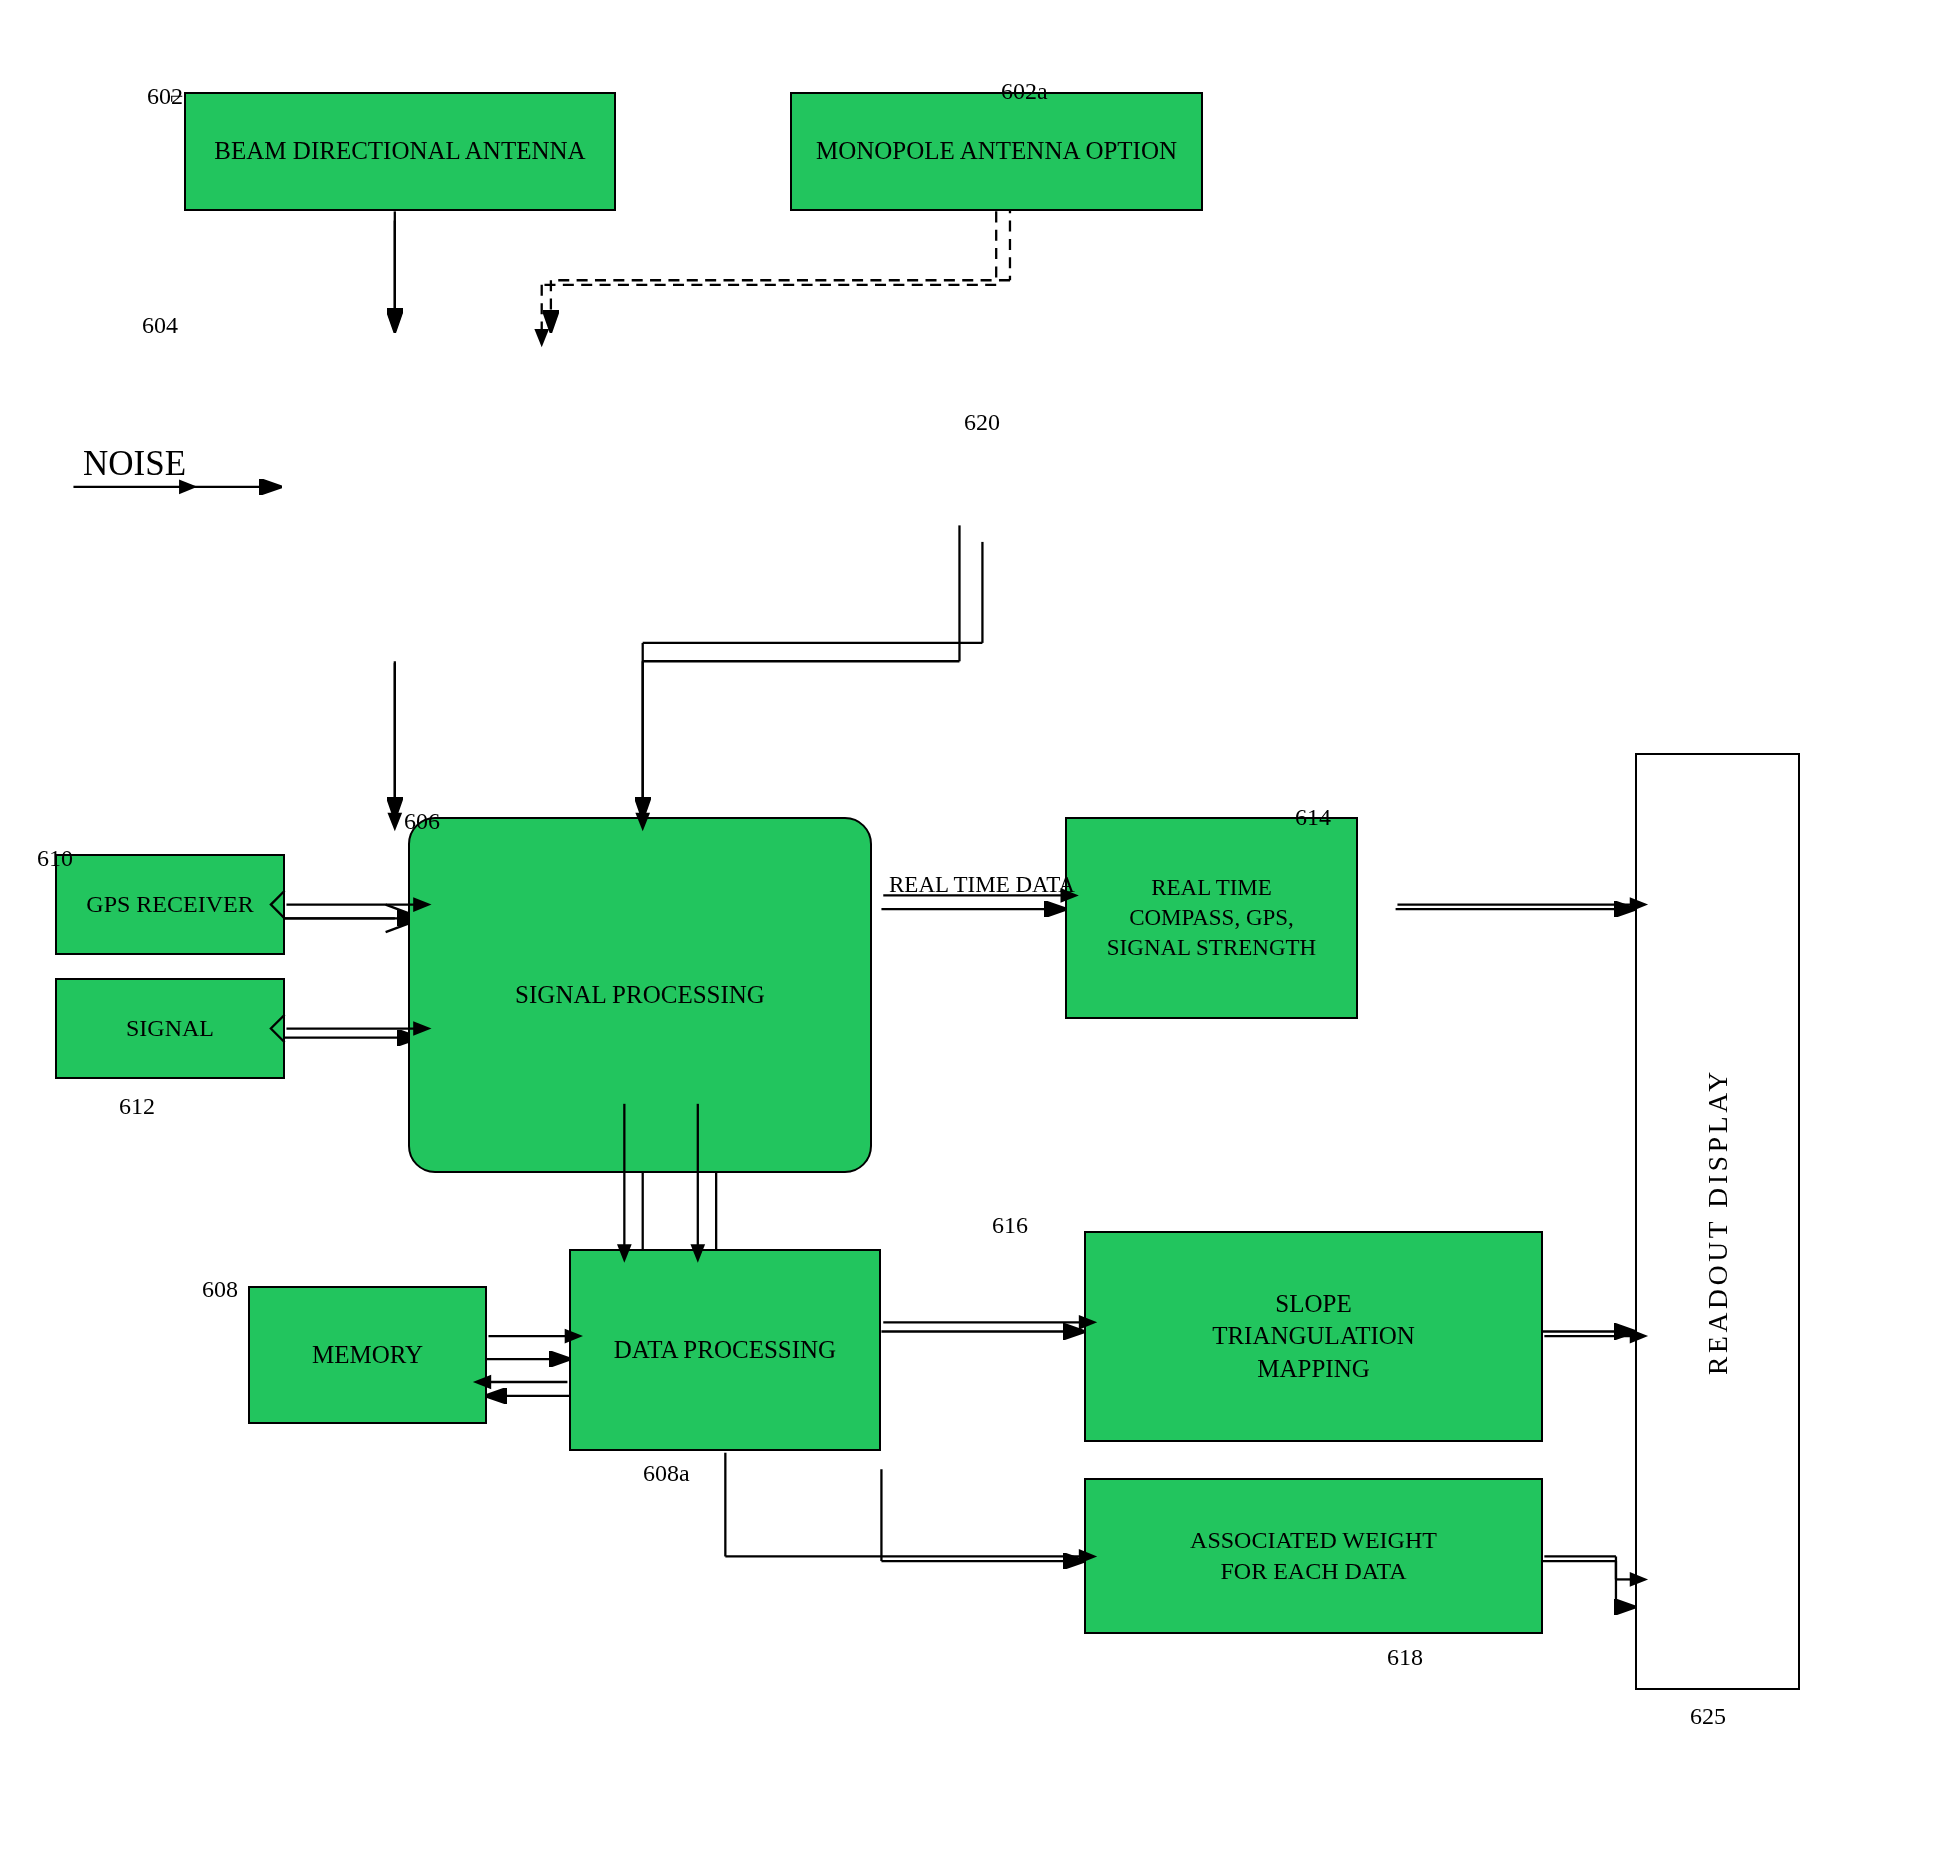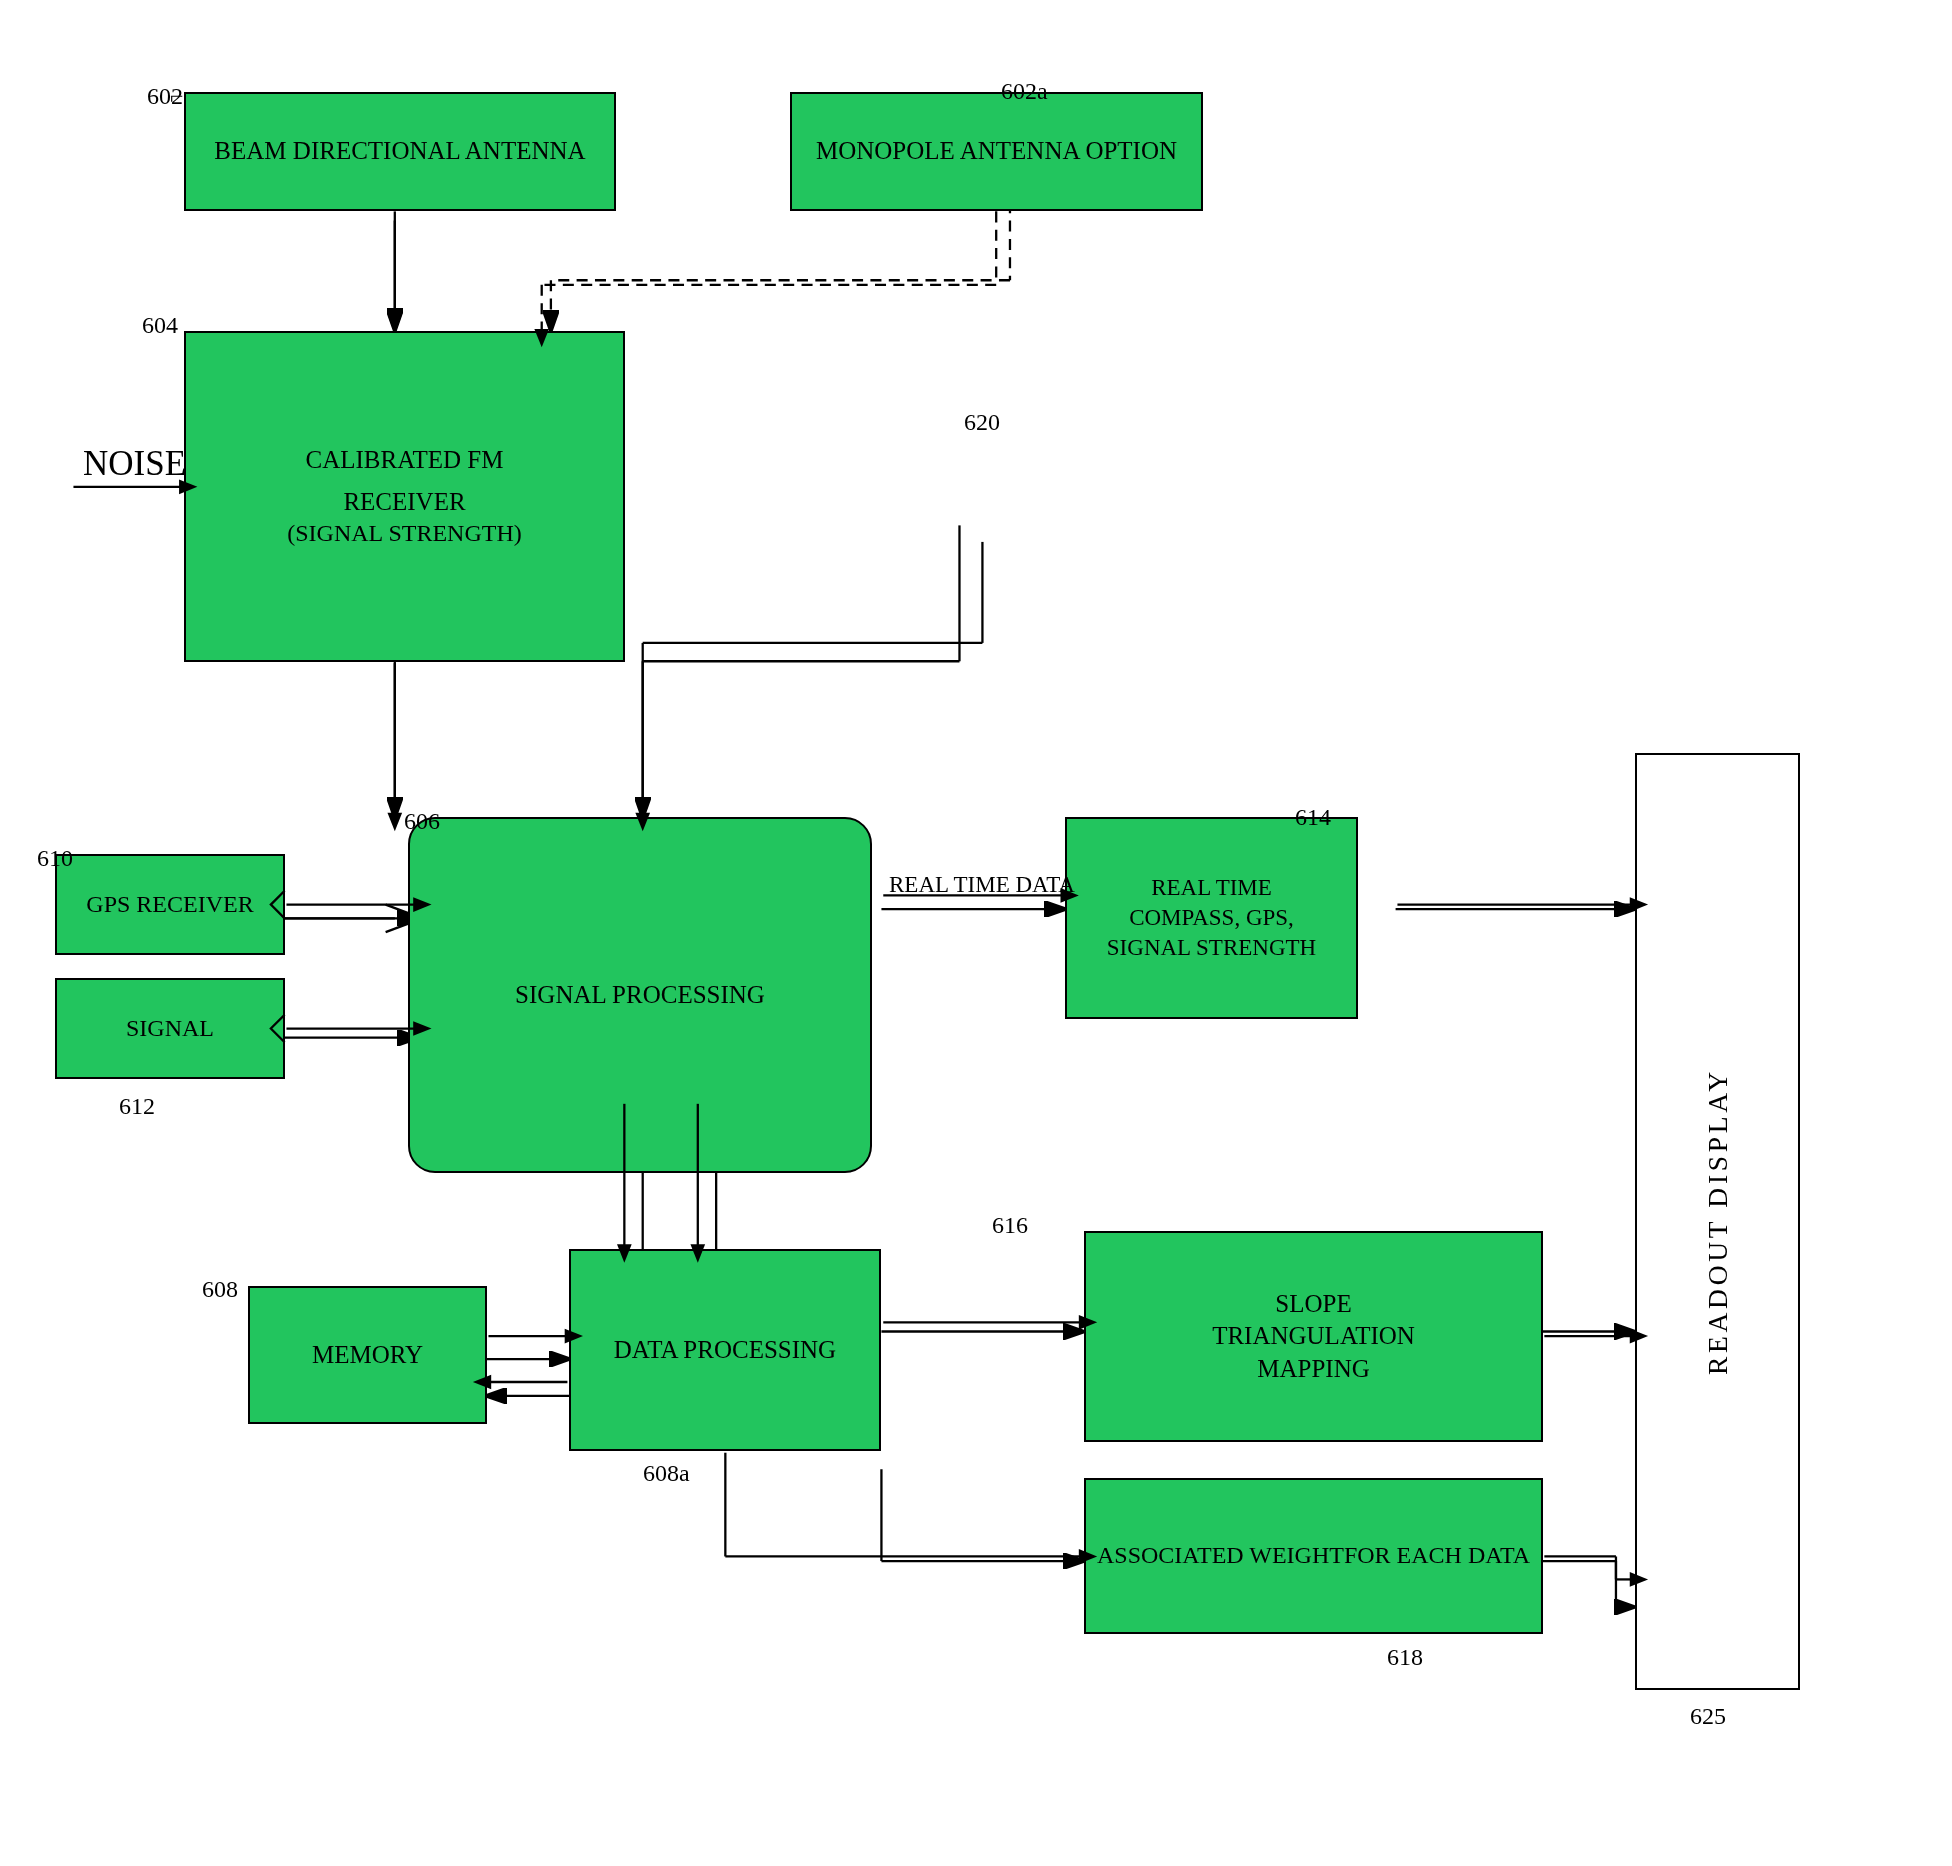--- a/index.html
+++ b/index.html
@@ -135,25 +135,20 @@
 
   <div class="label" style="left:147px; top:83px; font-size:24px;">602</div>
   <div class="label" style="left:170px; top:83px; font-size:24px;">⌐</div>
 
   <div class="box" style="left:790px; top:92px; width:413px; height:119px; font-size:25px;">
     <span>MONOPOLE ANTENNA OPTION</span>
   </div>
 
   <div class="label" style="left:1001px; top:78px; font-size:24px;">602a</div>
 
-  <div class="box" style="left:184px; top:331px; width:441px; height:331px; font-size:25px; flex-direction:column;">
-    <span style="font-size:25px;">CALIBRATED FM</span>
-    <span style="font-size:25px; margin-top:9.2px;">RECEIVER</span>
-    <span style="font-size:24px;">(SIGNAL STRENGTH)</span>
-  </div>
 
   <div class="label" style="left:142px; top:312px;">604</div>
 
   <div class="label" style="left:83px; top:444px; font-size:35px;">NOISE</div>
 
   <div class="box" style="left:55px; top:854px; width:230px; height:101px; font-size:24px;">
     <span>GPS RECEIVER</span>
   </div>
 
   <div class="label" style="left:37px; top:845px;">610</div>
@@ -196,21 +191,21 @@
   <div class="label" style="left:643px; top:1460px;">608a</div>
 
   <div class="box" style="left:1084px; top:1231px; width:459px; height:211px; font-size:25px; flex-direction:column;">
     <span>SLOPE</span>
     <span>TRIANGULATION</span>
     <span>MAPPING</span>
   </div>
 
   <div class="label" style="left:992px; top:1212px;">616</div>
 
-  <div class="box" style="left:1084px; top:1478px; width:459px; height:156px; font-size:24px; flex-direction:row;">
+  <div class="box" style="left:1084px; top:1478px; width:459px; height:156px; font-size:24px; flex-direction:column;">
     <span>ASSOCIATED WEIGHT</span>
     <span>FOR EACH DATA</span>
   </div>
 
   <div class="label" style="left:1387px; top:1644px;">618</div>
 
   <div class="box-tall" style="left:1635px; top:753px; width:165px; height:937px; font-size:27.5px; letter-spacing:3.7px;">
     <span>READOUT DISPLAY</span>
   </div>
 

